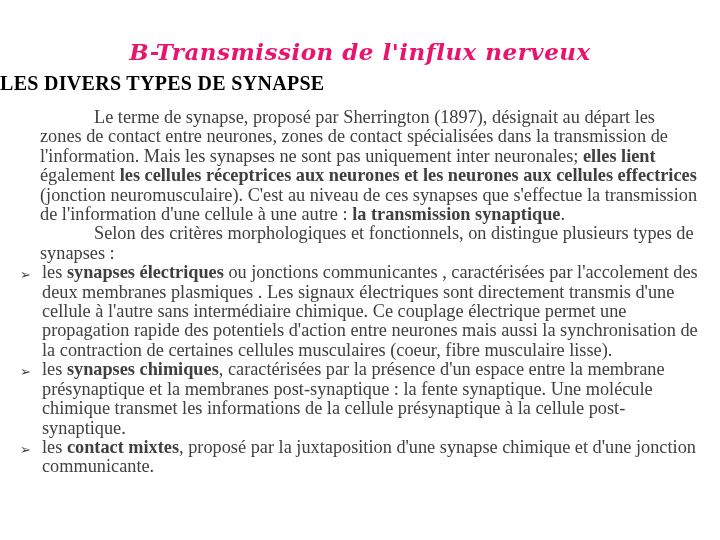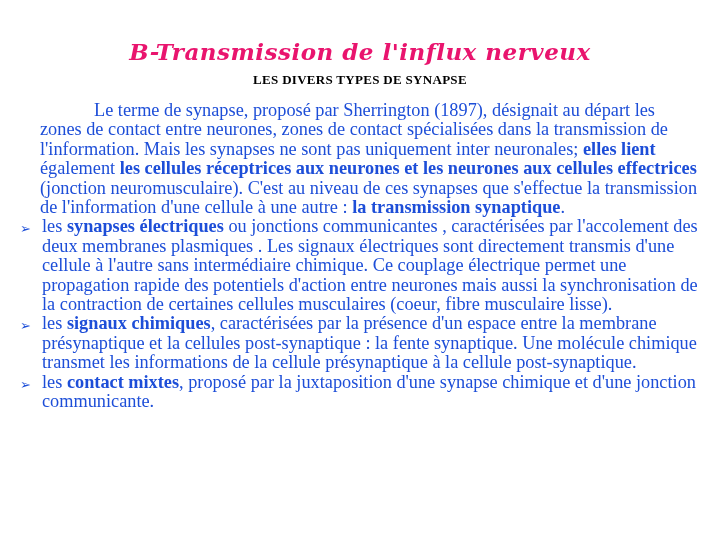--- a/index.html
+++ b/index.html
@@ -15,22 +15,22 @@
     margin-top:38px;
     text-align:center;
     font-family:"DejaVu Serif", serif;
     font-size:23px;
     font-weight:bold;
     font-style:italic;
     letter-spacing:0.5px;
   }
   .subtitle {
     margin-top:7px;
-    text-align:center;
-    font-size:13px;
+    text-align:left;
+    font-size:20px;
     font-weight:bold;
     letter-spacing:0.3px;
   }
   .body {
     margin:13px 22px 0 20px;
     font-size:18.3px;
     line-height:19.4px;
     text-align:left;
   }
   .para { margin:0 0 0 20px; text-indent:54px; }
@@ -40,19 +40,20 @@
     font-size:13px; line-height:19px;
   }
   b { font-weight:bold; }
 </style>
 </head>
 <body>
 
 <div class="slide" style="background: rgb(255, 255, 255);">
   <div class="title" style="color: rgb(233, 20, 110);">B-Transmission de l'influx nerveux</div>
   <div class="subtitle">LES DIVERS TYPES DE SYNAPSE</div>
-  <div class="body" style="color: #1d4ed8;">
+  <div class="body" style="color: #404040;">
       <div class="para"><span class="txt"><span>Le terme de synapse, proposé par Sherrington (1897), désignait au départ les zones de contact entre neurones, zones de contact spécialisées dans la transmission de l'information. Mais les synapses ne sont pas uniquement inter neuronales; </span><b>elles lient</b><span> également </span><b>les cellules réceptrices aux neurones et les neurones aux cellules effectrices</b><span> (jonction neuromusculaire). C'est au niveau de ces synapses que s'effectue la transmission de l'information d'une cellule à une autre : </span><b>la transmission synaptique</b><span>.</span></span></div>
+      <div class="para"><span class="txt"><span>Selon des critères morphologiques et fonctionnels, on distingue plusieurs types de synapses :</span></span></div>
       <div class="bullet"><span class="marker">➢</span><span class="txt"><span>les </span><b>synapses électriques</b><span> ou jonctions communicantes , caractérisées par l'accolement des deux membranes plasmiques . Les signaux électriques sont directement transmis d'une cellule à l'autre sans intermédiaire chimique. Ce couplage électrique permet une propagation rapide des potentiels d'action entre neurones mais aussi la synchronisation de la contraction de certaines cellules musculaires (coeur, fibre musculaire lisse).</span></span></div>
-      <div class="bullet"><span class="marker">➢</span><span class="txt"><span>les </span><b>signaux chimiques</b><span>, caractérisées par la présence d'un espace entre la membrane présynaptique et la cellules post-synaptique : la fente synaptique. Une molécule chimique transmet les informations de la cellule présynaptique à la cellule post-synaptique.</span></span></div>
+      <div class="bullet"><span class="marker">➢</span><span class="txt"><span>les </span><b>synapses chimiques</b><span>, caractérisées par la présence d'un espace entre la membrane présynaptique et la membranes post-synaptique : la fente synaptique. Une molécule chimique transmet les informations de la cellule présynaptique à la cellule post-synaptique.</span></span></div>
       <div class="bullet"><span class="marker">➢</span><span class="txt"><span>les </span><b>contact mixtes</b><span>, proposé par la juxtaposition d'une synapse chimique et d'une jonction communicante.</span></span></div>
     </div>
 </div>
 
 </body></html>

